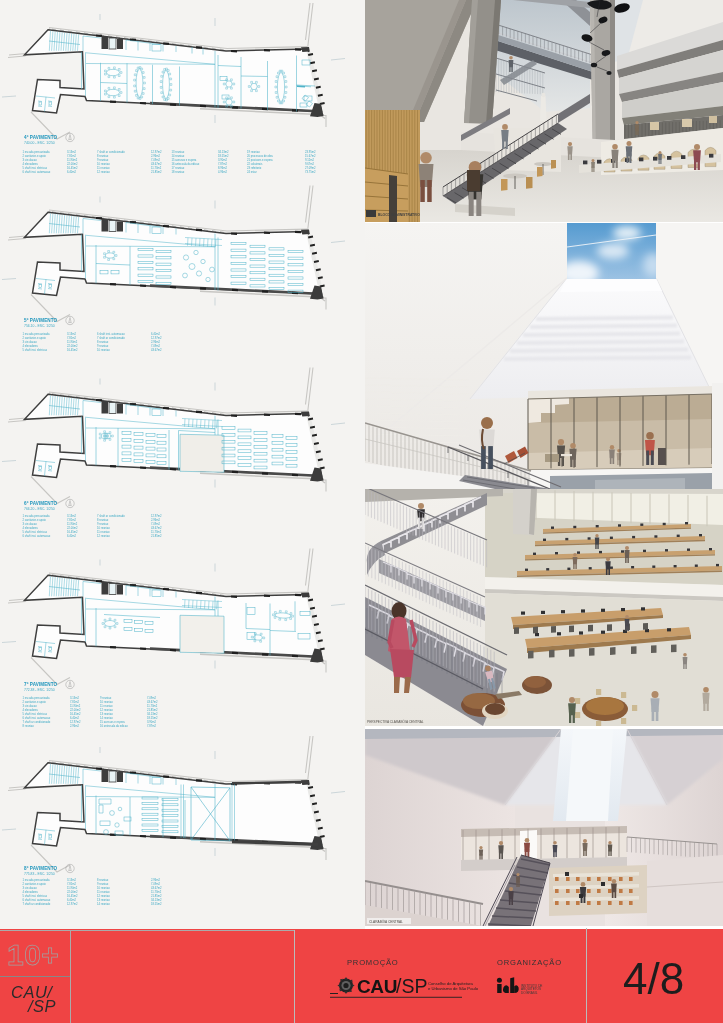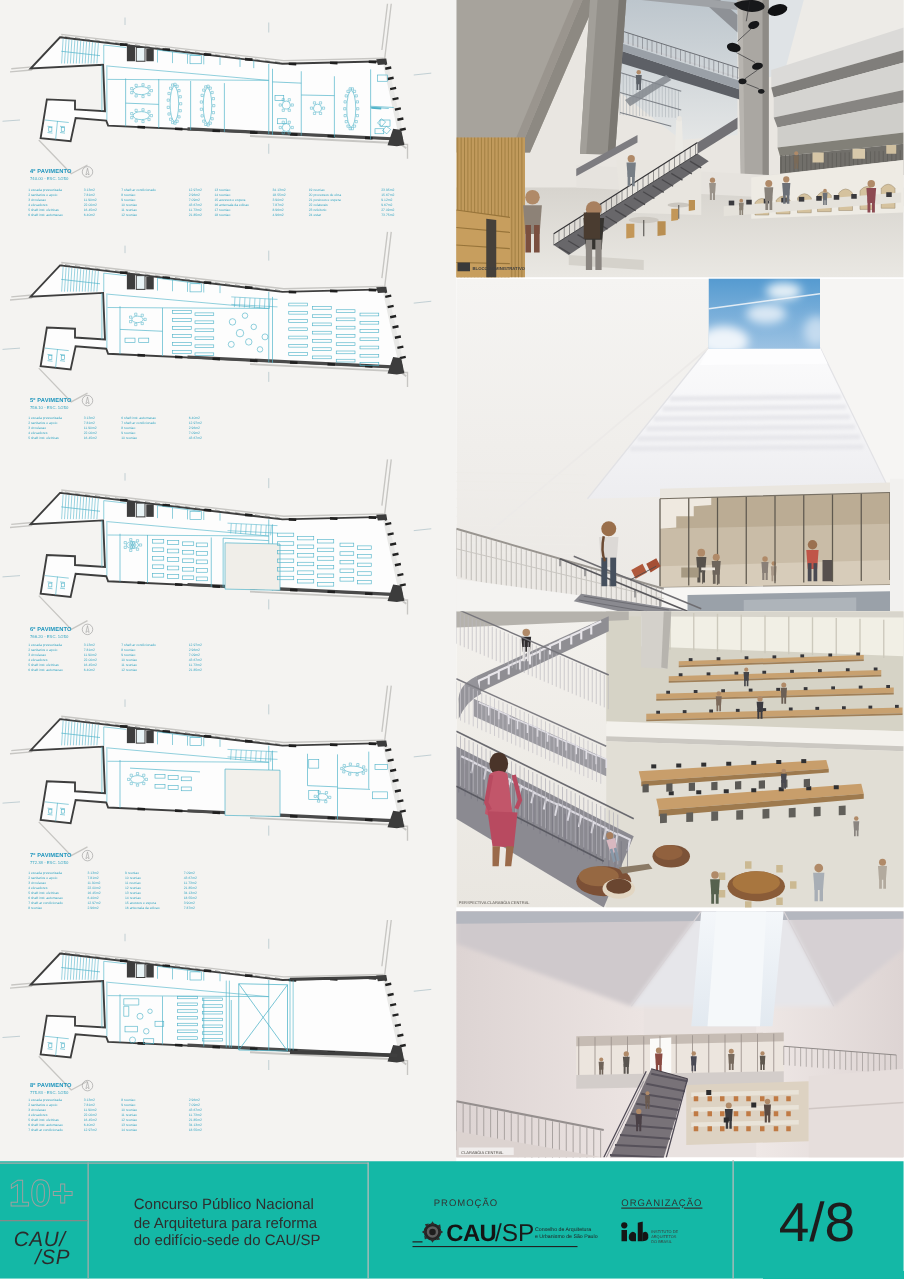--- a/index.html
+++ b/index.html
@@ -1389,59 +1389,58 @@
 <path d="M0.0,153.0 l0,38.0 M5.5,154.1 l0,37.6 M11.0,155.1 l0,37.1 M16.5,156.2 l0,36.7 M22.0,157.3 l0,36.2 M27.5,158.4 l0,35.8 M33.0,159.4 l0,35.4 M38.5,160.5 l0,34.9 M44.0,161.6 l0,34.5 M49.5,162.7 l0,34.0 M55.0,163.7 l0,33.6 M60.5,164.8 l0,33.2 M66.0,165.9 l0,32.7 M71.5,166.9 l0,32.3 M77.0,168.0 l0,31.8 M82.5,169.1 l0,31.4 M88.0,170.2 l0,31.0 M93.5,171.2 l0,30.5 M99.0,172.3 l0,30.1 M104.5,173.4 l0,29.6 M110.0,174.4 l0,29.2 M115.5,175.5 l0,28.8" stroke="#a09a98" stroke-width="0.7" fill="none"></path>
 <path d="M0,176 L118,197 L0,197 Z" fill="#dcd3d0"></path>
 
 <path d="M282,132 L358,126 L358,197 L282,197 Z" fill="#e6dedc"></path>
 <path d="M282,158 L358,153" stroke="#cfc6c3" stroke-width="1.2" fill="none"></path>
 
 <rect x="2" y="189" width="44" height="6" fill="#f0edec"></rect>
 <text x="4" y="194" font-size="3.2" fill="#4c4843">CLARABÓIA CENTRAL</text>
 </svg>
 
-<div class="abs" style="left:0;top:929px;width:723px;height:94px;background:#14b8a6;">
+<div class="abs" style="left:0;top:929px;width:723px;height:94px;background:#ef4444;">
 
   <div class="abs" style="left:0;top:1px;width:295px;height:1px;background:#aaa;"></div>
 
   <div class="abs" style="left:70px;top:1px;width:1px;height:93px;background:#aaa;"></div>
 
   <div class="abs" style="left:0;top:47px;width:70px;height:1px;background:#888;"></div>
 
   <div class="abs" style="left:294px;top:1px;width:1px;height:93px;background:#bbb;"></div>
 
   <div class="abs" style="left:586px;top:-1px;width:1px;height:95px;background:#bbb;"></div>
 
   <svg class="abs" style="left:0;top:3px" width="70" height="44" viewBox="0 0 70 44">
     <text x="7" y="33" font-family="Liberation Sans" font-size="30" font-weight="bold" fill="none" stroke="#a0a0a0" stroke-width="0.75" letter-spacing="0.5">10+</text>
   </svg>
 
   <div class="abs" style="left:11px;top:56px;width:56px;font-size:16.5px;letter-spacing:0.5px;color:#2b2b2b;line-height:14px;font-style:italic;">CAU/<br><span style="margin-left:17px;">/SP</span></div>
 
-  <div class="abs" style="left:107px;top:27px;font-size:12px;color:#2e2e2e;line-height:14.5px;">Concurso Público Nacional<br>de Arquitetura para reforma<br>do edifício-sede do CAU/SP</div>
 
   <div class="abs" style="left:331px;top:29px;font-size:7.6px;letter-spacing:0.8px;color:#333;margin-left:16px;">PROMOÇÃO</div>
 
   <svg class="abs" style="left:328px;top:46px" width="210" height="26" viewBox="0 0 210 26">
 
     <g transform="translate(18,10.5)">
       <circle r="7" fill="#242424"></circle>
       <path d="M0,-8.6 L1.8,-5.8 L-1.8,-5.8 Z M6.1,-6.1 L6.7,-2.9 L3.7,-4.8 Z M8.6,0 L5.8,1.8 L5.8,-1.8 Z M6.1,6.1 L2.9,6.7 L4.8,3.7 Z M0,8.6 L-1.8,5.8 L1.8,5.8 Z M-6.1,6.1 L-6.7,2.9 L-3.7,4.8 Z M-8.6,0 L-5.8,-1.8 L-5.8,1.8 Z M-6.1,-6.1 L-2.9,-6.7 L-4.8,-3.7 Z" fill="#2e2e2e"></path>
       <circle r="4.6" fill="#5f5f5f"></circle>
       <circle r="2.6" fill="#1d1d1d"></circle>
     </g>
     <path d="M2,18.5 h8" stroke="#222" stroke-width="1"></path>
     <text x="29" y="17.5" font-size="19" font-weight="bold" fill="#141414" letter-spacing="-0.4">CAU</text>
     <text x="68" y="17.5" font-size="19.5" fill="#1a1a1a">/SP</text>
     <text x="100" y="9.5" font-size="4.2" fill="#222">Conselho de Arquitetura</text>
     <text x="100" y="15" font-size="4.2" fill="#222">e Urbanismo de São Paulo</text>
     <rect x="2" y="21.8" width="132" height="0.9" fill="#222"></rect>
   </svg>
 
-  <div class="abs" style="left:497px;top:29px;font-size:7.6px;letter-spacing:0.8px;color:#333;text-decoration:underline;">ORGANIZAÇÃO</div>
+  <div class="abs" style="left:497px;top:29px;font-size:7.6px;letter-spacing:0.8px;color:#333;">ORGANIZAÇÃO</div>
 
   <svg class="abs" style="left:496px;top:48px" width="64" height="20" viewBox="0 0 64 20">
     <circle cx="3.4" cy="3.2" r="2.5" fill="#151515"></circle>
     <rect x="1.2" y="7" width="4.4" height="9" fill="#151515"></rect>
     <path d="M7.4,10.5 q2.6,-4 5.4,-0.5 l0,6 l-3.4,0 q-3.4,-0.8 -2,-5.5 Z" fill="#151515"></path>
     <path d="M14.2,1.2 l4,-1 l0,15.8 l-4,0 Z" fill="#151515"></path>
     <path d="M18.2,9.2 q3.4,-2.4 4.4,1.6 q0.8,5.2 -4.4,5.2 Z" fill="#151515"></path>
     <text x="25" y="9.6" font-size="3.1" fill="#3a3a3a">INSTITUTO DE</text>
     <text x="25" y="13.4" font-size="3.1" fill="#3a3a3a">ARQUITETOS</text>
     <text x="25" y="17.2" font-size="3.1" fill="#3a3a3a">DO BRASIL</text>

